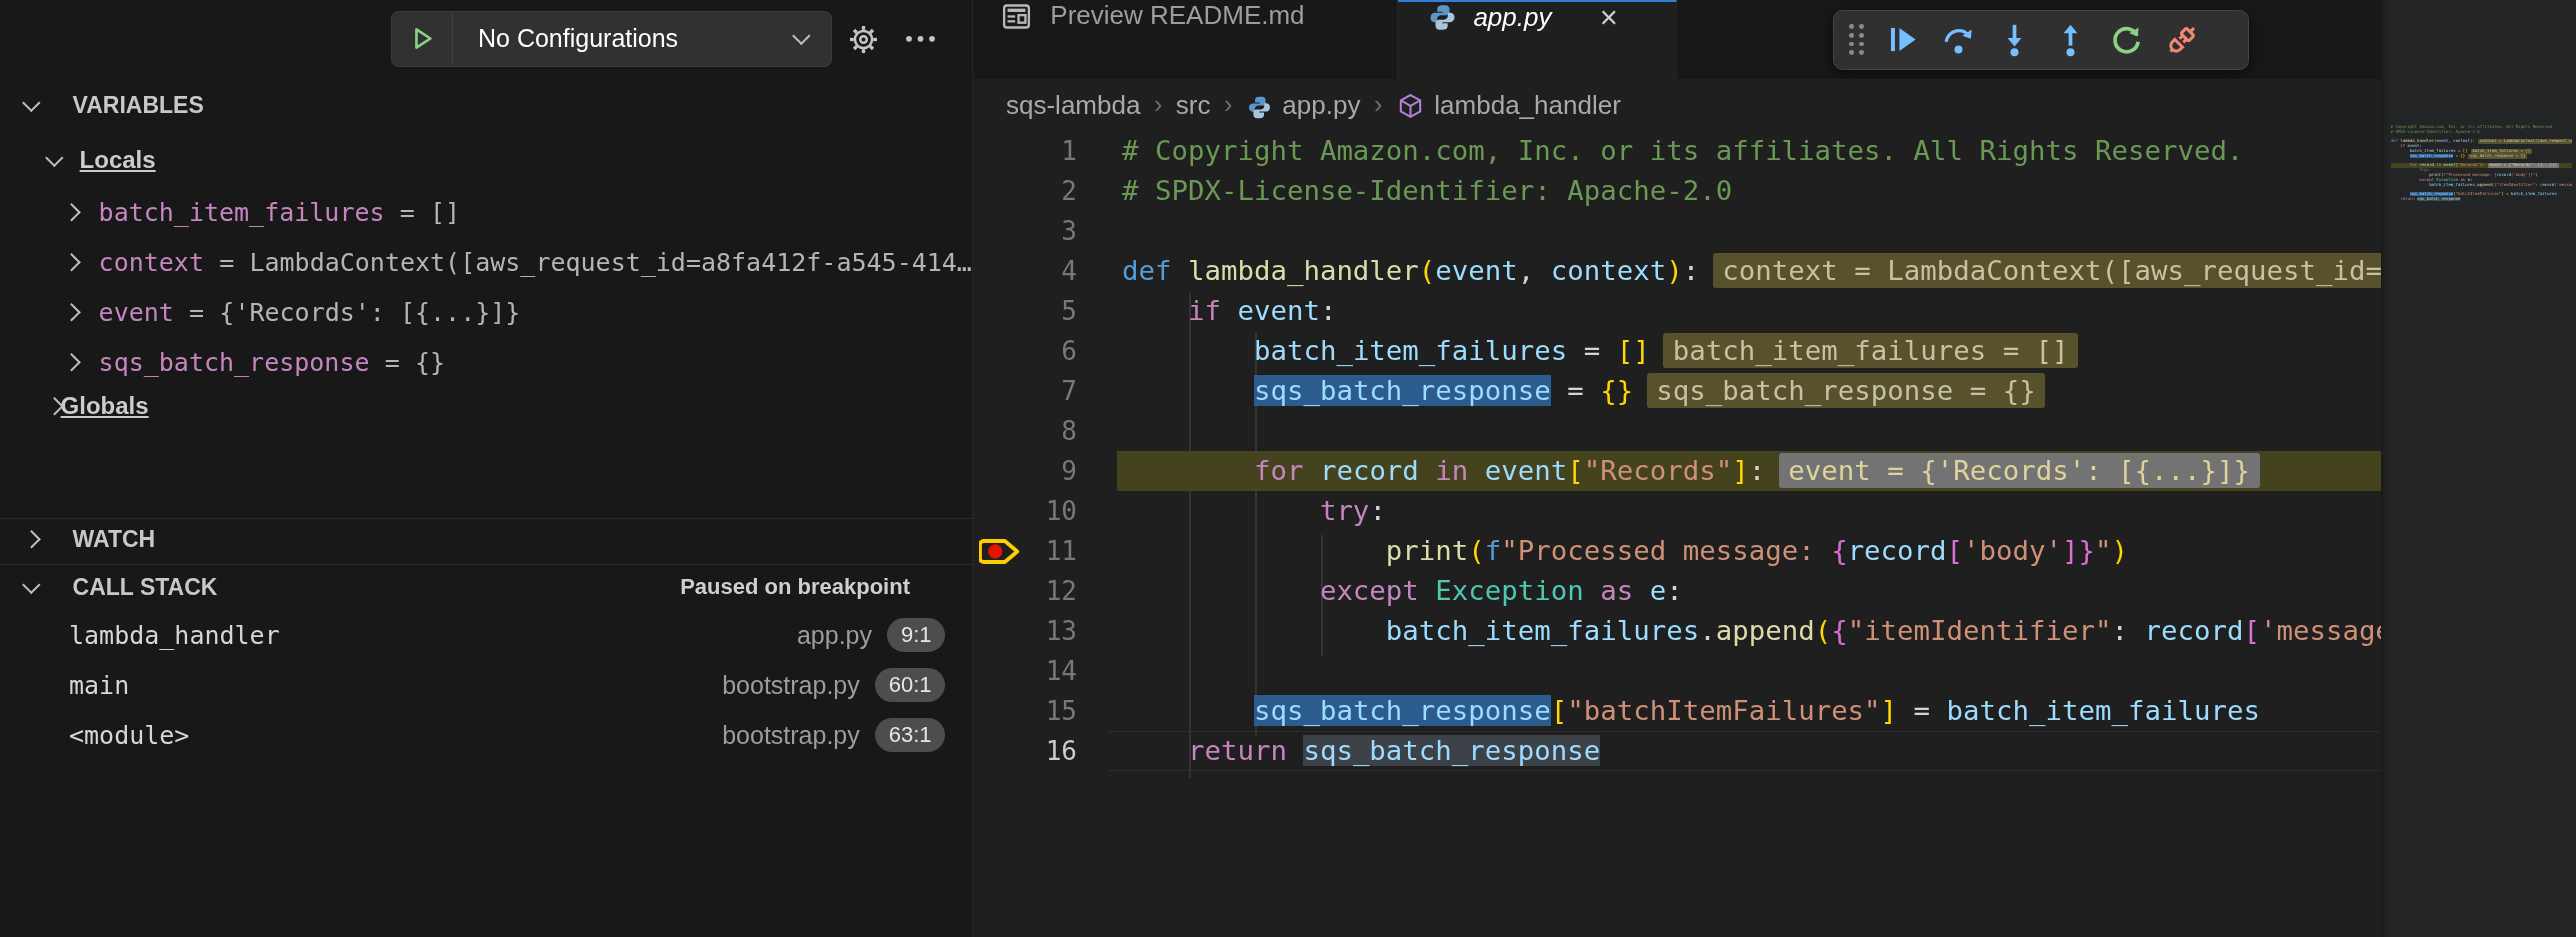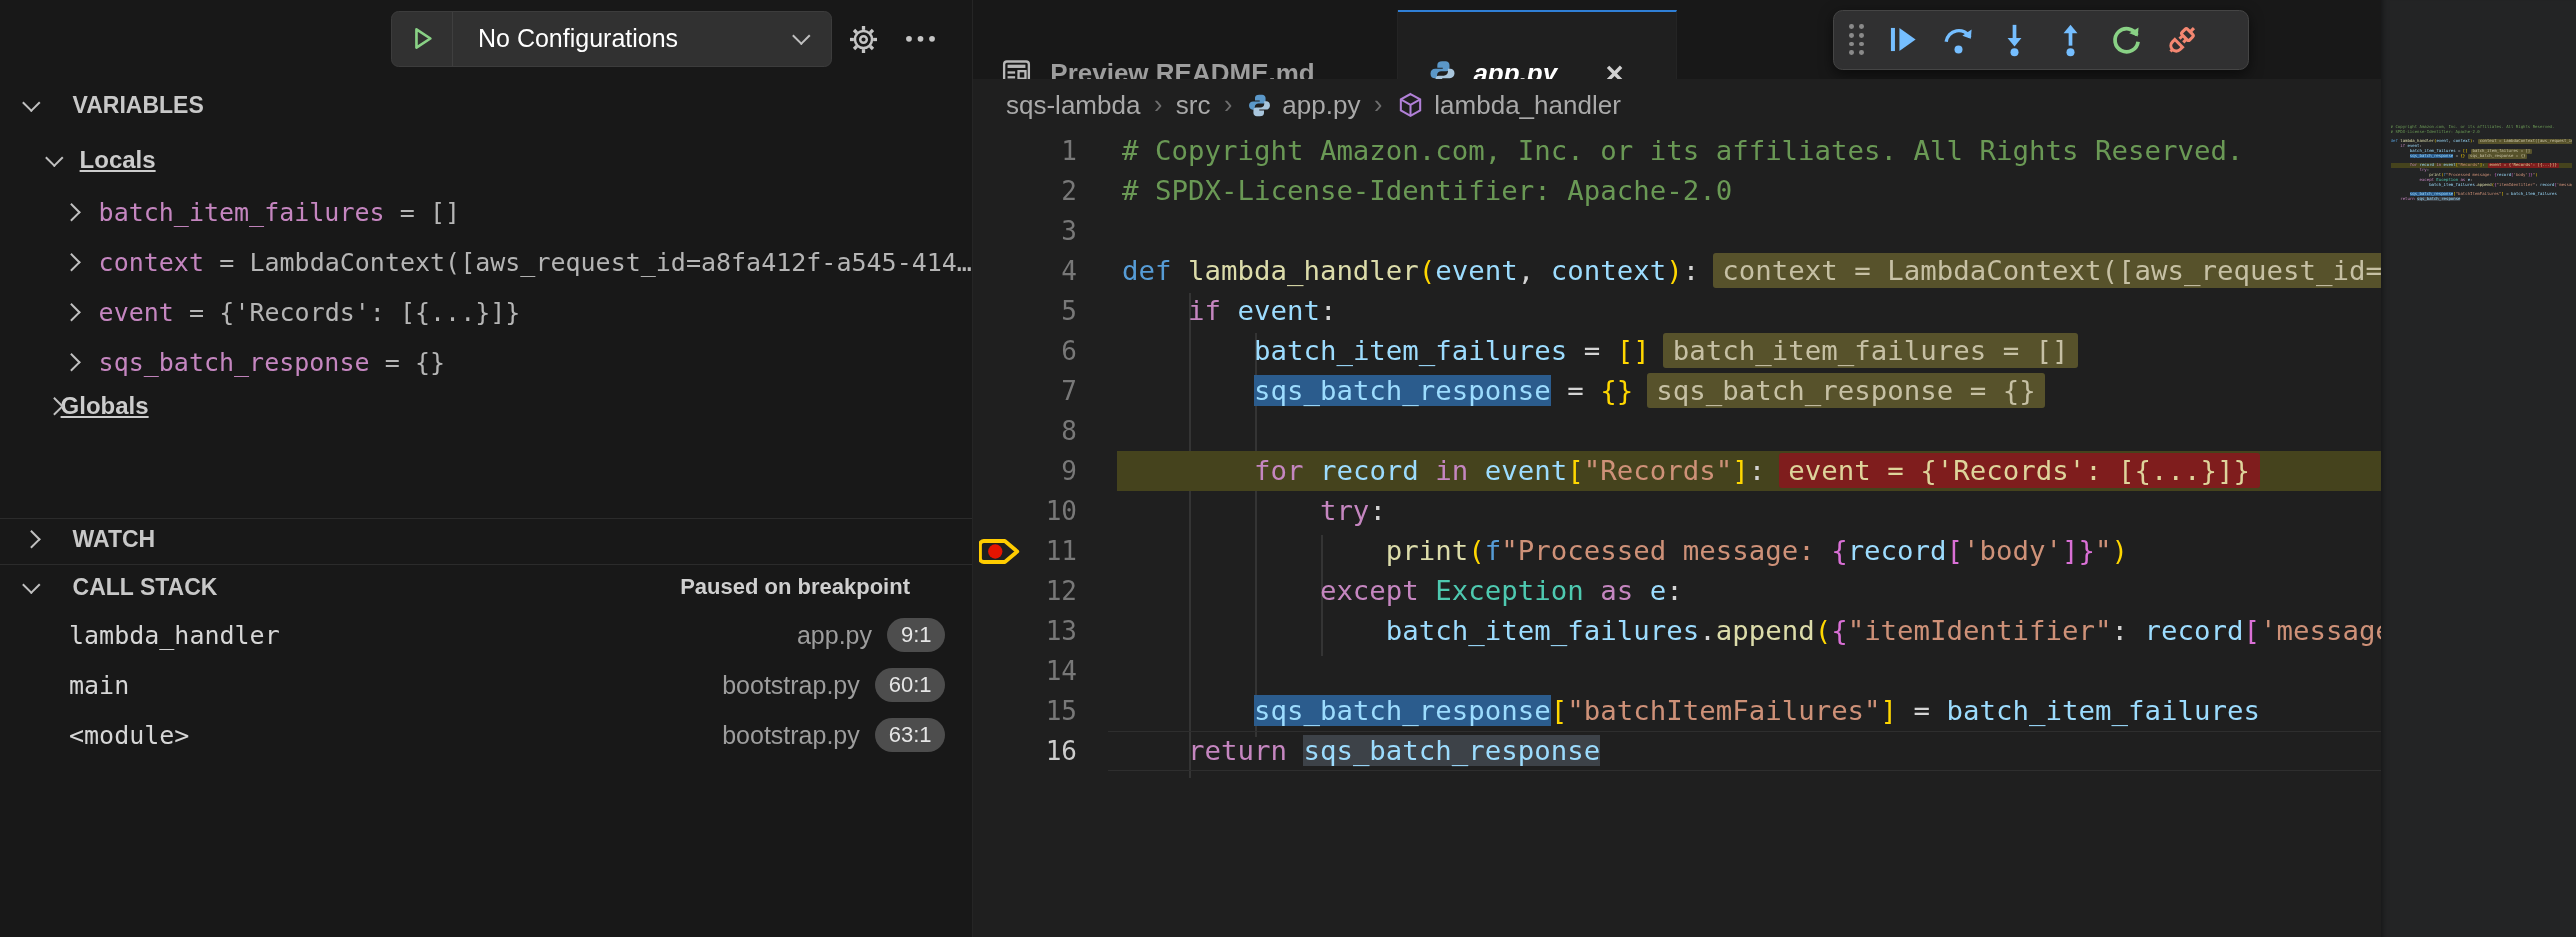--- a/index.html
+++ b/index.html
@@ -33,60 +33,60 @@
   .paused{position:absolute;right:37px;top:0;height:100%;display:flex;align-items:center;
           font-size:22px;font-weight:bold;color:#cfcfcf;font-family:"Liberation Sans",sans-serif;}
   .frame-row{position:absolute;left:0;width:972px;height:50px;display:flex;align-items:center;}
   .fname{margin-left:69px;font-family:"DejaVu Sans Mono",monospace;font-size:25px;color:#d6d6d6;}
   .fright{position:absolute;right:27px;display:flex;align-items:center;gap:15.4px;}
   .ffile{font-size:25px;color:#9d9d9d;}
   .fbadge{background:#4d4d4d;color:#e6e6e6;font-size:22px;border-radius:17.3px;padding:3.9px 13.5px;}
   
   .editor{position:absolute;left:973px;top:0;right:0;height:938px;background:#1f1f1f;}
   .tabstrip{position:absolute;left:0;top:0;right:0;height:79px;background:#181818;border-bottom:1px solid #242424;}
-  .tab{position:absolute;top:10px;height:79px;display:flex;align-items:flex-end;box-sizing:border-box;font-weight:bold;}
+  .tab{position:absolute;top:0;height:79px;display:flex;align-items:flex-start;box-sizing:border-box;}
   .tab1{left:0;width:425px;border-right:1px solid #242424;padding-left:27px;gap:17.3px;}
   .tab1 .tab-label{font-size:26px;color:#9d9d9d;}
   .tab2{left:425px;width:279px;background:#1f1f1f;border-top:2.9px solid #2f7fd6;
         border-right:1px solid #242424;padding-left:29px;gap:15.4px;}
   .tab2 .tab-label{font-size:26px;color:#ffffff;font-style:italic;}
   .tab-close{margin-left:33px;font-size:31px;color:#d0d0d0;line-height:1;}
   
   .dbg-toolbar{position:absolute;left:860px;top:9.6px;width:416px;height:60px;background:#303031;
                border:1px solid #454545;border-radius:9.6px;box-shadow:0 4.8px 13.5px rgba(0,0,0,.55);
                display:flex;align-items:center;padding:0 9.6px;box-sizing:border-box;}
   .grip{display:grid;grid-template-columns:5.8px 5.8px;grid-gap:3.9px;margin:0 9.6px 0 5.8px;}
   .grip i{width:4.8px;height:4.8px;border-radius:50%;background:#8a8a8a;}
   .dbg-btn{width:56px;height:50px;display:flex;align-items:center;justify-content:center;}
   
   .ed-actions{position:absolute;right:13.5px;top:0;height:79px;display:flex;align-items:center;gap:21px;}
   
   .breadcrumbs{position:absolute;left:0;top:79px;right:195px;height:52px;display:flex;align-items:center;
                padding-left:33px;gap:13.5px;font-size:26px;color:#a9a9a9;background:#1f1f1f;}
   .bc-sep{color:#6e6e6e;font-size:25px;transform:translateY(-1px);}
-  .bc-item{display:flex;align-items:center;gap:9.6px;}
+  .bc-item{display:flex;align-items:flex-end;gap:9.6px;}
   
   .code-area{position:absolute;left:0;top:131px;right:195px;bottom:0;overflow:hidden;}
   .iguide{position:absolute;width:1.9px;background:#343434;}
   .code-line{position:relative;height:40px;line-height:40px;white-space:pre;
              font-family:"DejaVu Sans Mono",monospace;font-size:27.4px;}
   .linehl{position:absolute;left:144px;right:0;top:0;bottom:0;background:#45431d;}
   .lnum{position:absolute;left:27px;top:0;width:77px;text-align:right;font-size:26px;color:#787878;}
   .code-line.cursor .lnum{color:#cccccc;}
   .code-line.cursor::before{content:"";position:absolute;left:135px;right:0;top:0;border-top:1px solid #2e2e2e;}
   .code-line.cursor::after{content:"";position:absolute;left:135px;right:0;bottom:0;border-bottom:1px solid #2e2e2e;}
   .ltext{position:absolute;left:149px;top:0;}
   .bpicon{position:absolute;left:5.8px;top:4.8px;}
   .tok.cmt{color:#6a9955}.tok.kw{color:#569cd6}.tok.ctrl{color:#c586c0}.tok.fn{color:#dcdcaa}
   .tok.var{color:#9cdcfe}.tok.str{color:#ce9178}.tok.cls{color:#4ec9b0}
   .tok.b1{color:#ffd700}.tok.b2{color:#da70d6}.tok.pln{color:#d4d4d4}
   .tok.sel{background:#2b5c8d}.tok.whl{background:#3d4248}
   .ann{display:inline-block;margin-left:13.5px;padding:0 9.6px;border-radius:2.9px;background:#57522b;
        color:#c6c0a4;line-height:35px;}
-  .ann.bright{background:#7f1d1d;color:#ded49b;}
+  .ann.bright{background:#737373;color:#ded49b;}
   
   .minimap{position:absolute;right:0;top:0;width:195px;height:938px;background:#232425;
            box-shadow:inset 7.7px 0 7.7px -7.7px rgba(0,0,0,.6);}
   .mini-wrap{position:absolute;left:9.6px;top:125px;right:3.9px;overflow:hidden;}
   .mini-line{height:4.8px;line-height:4.8px;font-family:"DejaVu Sans Mono",monospace;font-size:4px;
              white-space:pre;overflow:hidden;}
   .mini-line.current{background:#45431d;}
   .mini-line .ann{margin-left:2.9px;padding:0 1.9px;line-height:4.8px;border-radius:1px;}
   svg{display:block;}
 </style>

